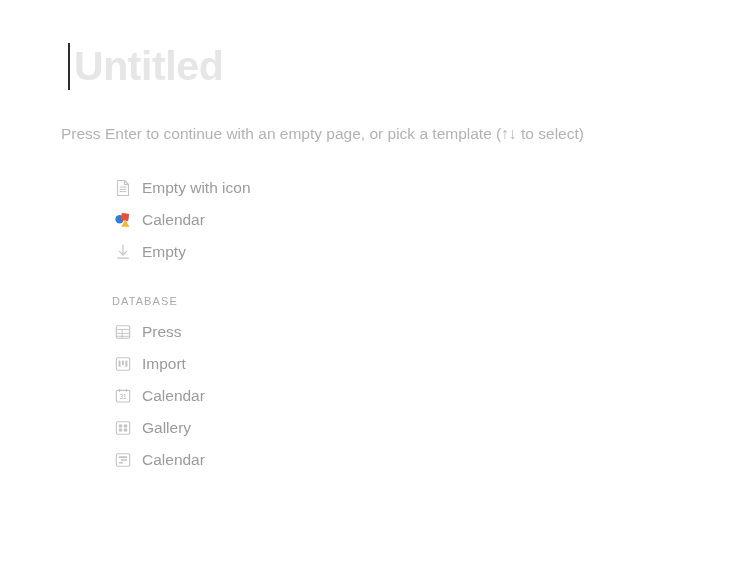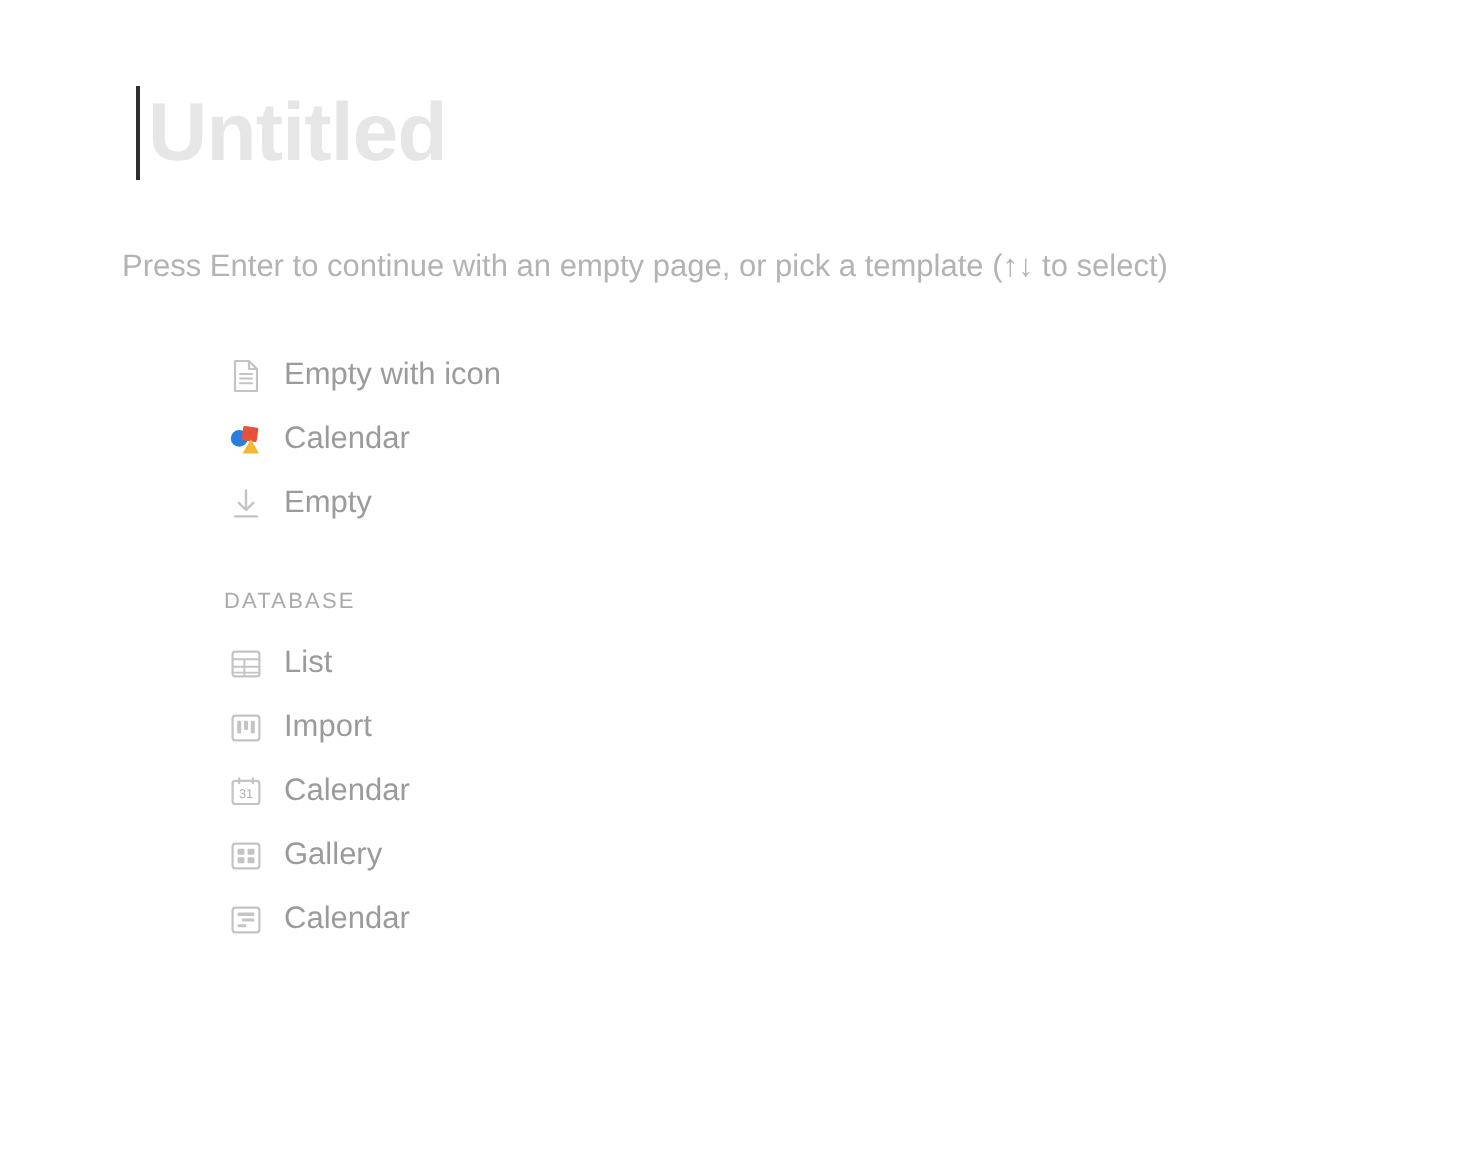--- a/index.html
+++ b/index.html
@@ -161,21 +161,21 @@
       <span class="section-header-text">DATABASE</span>
     </div>
 
     <div class="menu-item">
       <span class="menu-icon">
         <svg width="18" height="18" viewBox="0 0 18 18" fill="none">
           <rect x="2.3" y="2.8" width="13.4" height="12.4" rx="1.2" stroke="#c4c4c4" stroke-width="1.1"></rect>
           <path d="M2.3 6.6h13.4M2.3 10.4h13.4M2.3 13.3h13.4M8.2 6.6v8.6" stroke="#c4c4c4" stroke-width="0.95"></path>
         </svg>
       </span>
-      <span class="menu-label">List</span>
+      <span class="menu-label">Press</span>
     </div>
 
     <div class="menu-item">
       <span class="menu-icon">
         <svg width="18" height="18" viewBox="0 0 18 18" fill="none">
           <rect x="2.3" y="2.8" width="13.4" height="12.4" rx="1.4" stroke="#c4c4c4" stroke-width="1.1"></rect>
           <rect x="4.6" y="5.4" width="2" height="6.4" rx="0.5" fill="#c4c4c4"></rect>
           <rect x="8" y="5.4" width="2" height="4.6" rx="0.5" fill="#c4c4c4"></rect>
           <rect x="11.4" y="5.4" width="2" height="6.4" rx="0.5" fill="#c4c4c4"></rect>
         </svg>

